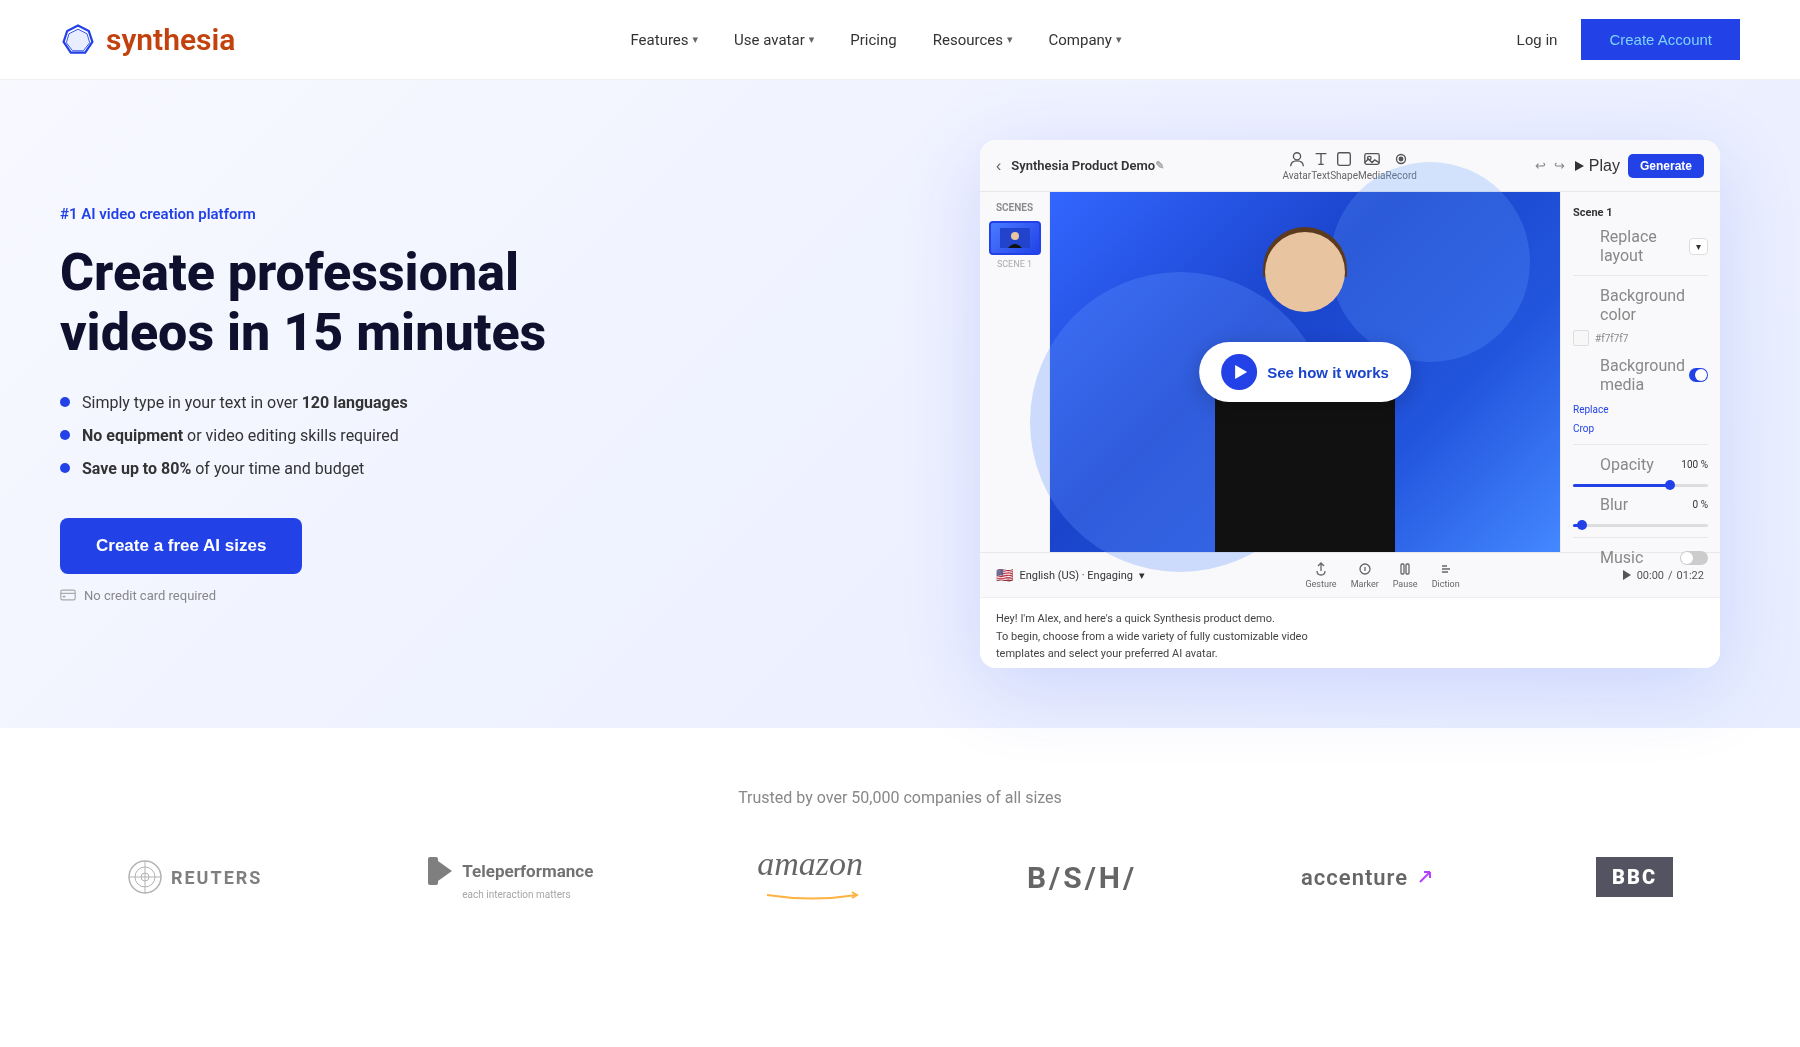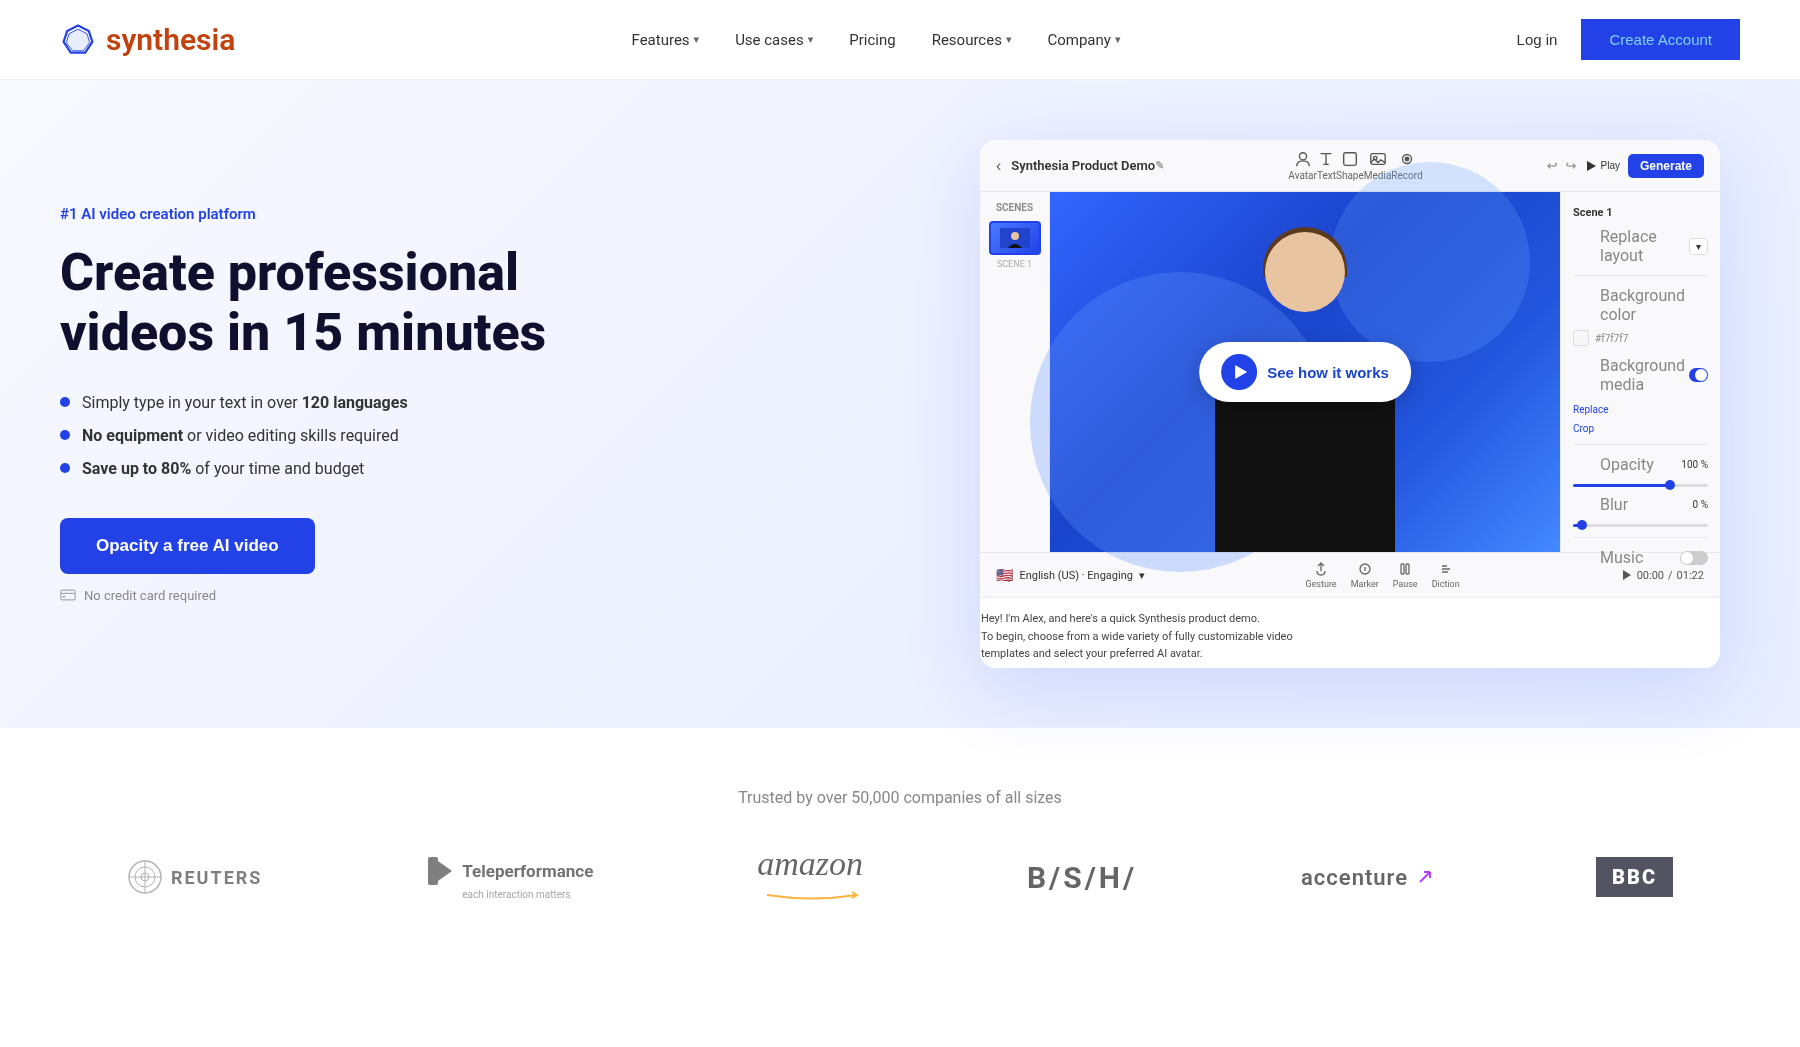--- a/index.html
+++ b/index.html
@@ -55,21 +55,21 @@
     }
     .demo-topbar-left { display: flex; align-items: center; gap: 10px; }
     .demo-back-btn { font-size: 16px; color: #666; cursor: pointer; background: none; border: none; }
     .demo-title { font-size: 13px; font-weight: 600; color: #333; display: flex; align-items: center; gap: 0; }
     .demo-title-edit { font-size: 11px; color: #aaa; }
     .demo-toolbar { display: flex; align-items: center; }
     .demo-tool { display: flex; flex-direction: column; align-items: center; gap: 2px; font-size: 10px; color: #666; cursor: pointer; }
     .demo-tool svg { width: 18px; height: 18px; }
     .demo-topbar-right { display: flex; align-items: center; gap: 8px; }
     .demo-undo { font-size: 13px; color: #888; cursor: pointer; background: none; border: none; }
-    .demo-play-btn { font-size: 10px; color: #333; display: flex; align-items: center; gap: 4px; background: none; border: none; cursor: pointer; }
+    .demo-play-btn { font-size: 16px; color: #333; display: flex; align-items: center; gap: 4px; background: none; border: none; cursor: pointer; }
     .demo-generate-btn { background: #2242e8; color: #fff; border: none; border-radius: 5px; padding: 5px 12px; font-size: 12px; font-weight: 600; cursor: pointer; }
 
     .demo-main { display: flex; height: 360px; }
     .demo-sidebar { width: 70px; background: #f9f9fb; border-right: 1px solid #eee; padding: 10px 8px; display: flex; flex-direction: column; gap: 8px; align-items: center; }
     .demo-sidebar-label { font-size: 10px; color: #888; font-weight: 600; text-transform: uppercase; }
     .demo-scene-thumb { width: 52px; height: 34px; background: linear-gradient(135deg, #4a7bff, #2242e8); border-radius: 4px; border: 2px solid #2242e8; cursor: pointer; overflow: hidden; display: flex; align-items: center; justify-content: center; }
     .demo-scene-num { font-size: 9px; color: #aaa; text-align: center; margin-top: 4px; }
 
     .demo-canvas { flex: 1; background: linear-gradient(135deg, #3366ff 0%, #1a44cc 40%, #2255dd 70%, #4488ff 100%); position: relative; display: flex; align-items: center; justify-content: center; }
     
@@ -123,21 +123,21 @@
     .panel-slider-fill { height: 3px; background: #2242e8; border-radius: 2px; width: 70%; }
     .panel-slider-thumb { width: 10px; height: 10px; background: #2242e8; border-radius: 50%; position: absolute; top: -4px; left: 68%; }
 
     .demo-bottom { border-top: 1px solid #e8e8e8; }
     .demo-bottom-controls { display: flex; align-items: center; justify-content: space-between; padding: 8px 16px; background: #f9f9fb; border-bottom: 1px solid #eee; }
     .demo-lang { display: flex; align-items: center; gap: 6px; font-size: 11px; color: #333; cursor: pointer; }
     .demo-flag { font-size: 14px; }
     .demo-controls-center { display: flex; align-items: center; gap: 14px; }
     .demo-ctrl { display: flex; flex-direction: column; align-items: center; font-size: 9px; color: #666; gap: 2px; cursor: pointer; }
     .demo-time { font-size: 11px; color: #555; display: flex; align-items: center; gap: 4px; }
-    .demo-script { padding: 12px 1px; font-size: 11px; color: #444; line-height: 1.6; background: #fff; height: 70px; overflow: hidden; }
+    .demo-script { padding: 12px 16px; font-size: 11px; color: #444; line-height: 1.6; background: #fff; height: 70px; overflow: hidden; }
 
     
     .trusted-section { padding: 60px 60px 50px; text-align: center; background: #fff; }
     .trusted-text { font-size: 16px; color: #888; margin-bottom: 40px; }
     .logos-row { display: flex; align-items: center; justify-content: space-around; flex-wrap: wrap; gap: 30px; }
     .logo-item { display: flex; align-items: center; gap: 8px; opacity: 0.75; }
   </style>
 </head>
 <body>
 
@@ -149,21 +149,21 @@
     </svg>
     <span class="nav-logo-text">synthesia</span>
   </a>
 
   <div class="nav-links">
     <span class="nav-link">
       <span>Features</span>
       <span class="chevron">▾</span>
     </span>
     <span class="nav-link">
-      <span>Use cases</span>
+      <span>Use avatar</span>
       <span class="chevron">▾</span>
     </span>
     <span class="nav-link">
       <span>Pricing</span>
     </span>
     <span class="nav-link">
       <span>Resources</span>
       <span class="chevron">▾</span>
     </span>
     <span class="nav-link">
@@ -189,21 +189,21 @@
       </li>
       <li>
         <span class="bullet-dot"></span>
         <span><strong>No equipment</strong> or video editing skills required</span>
       </li>
       <li>
         <span class="bullet-dot"></span>
         <span><strong>Save up to 80%</strong> of your time and budget</span>
       </li>
     </ul>
-    <button class="cta-btn">Opacity a free AI video</button>
+    <button class="cta-btn">Create a free AI sizes</button>
     <div class="no-cc">
       <svg width="16" height="12" viewBox="0 0 20 14" fill="none">
         <rect x="1" y="1" width="18" height="12" rx="2" stroke="#aaa" stroke-width="1.5"></rect>
         <line x1="1" y1="5" x2="19" y2="5" stroke="#aaa" stroke-width="1.5"></line>
         <rect x="3" y="8" width="4" height="2" rx="1" fill="#aaa"></rect>
       </svg>
       <span>No credit card required</span>
     </div>
   </div>
 

